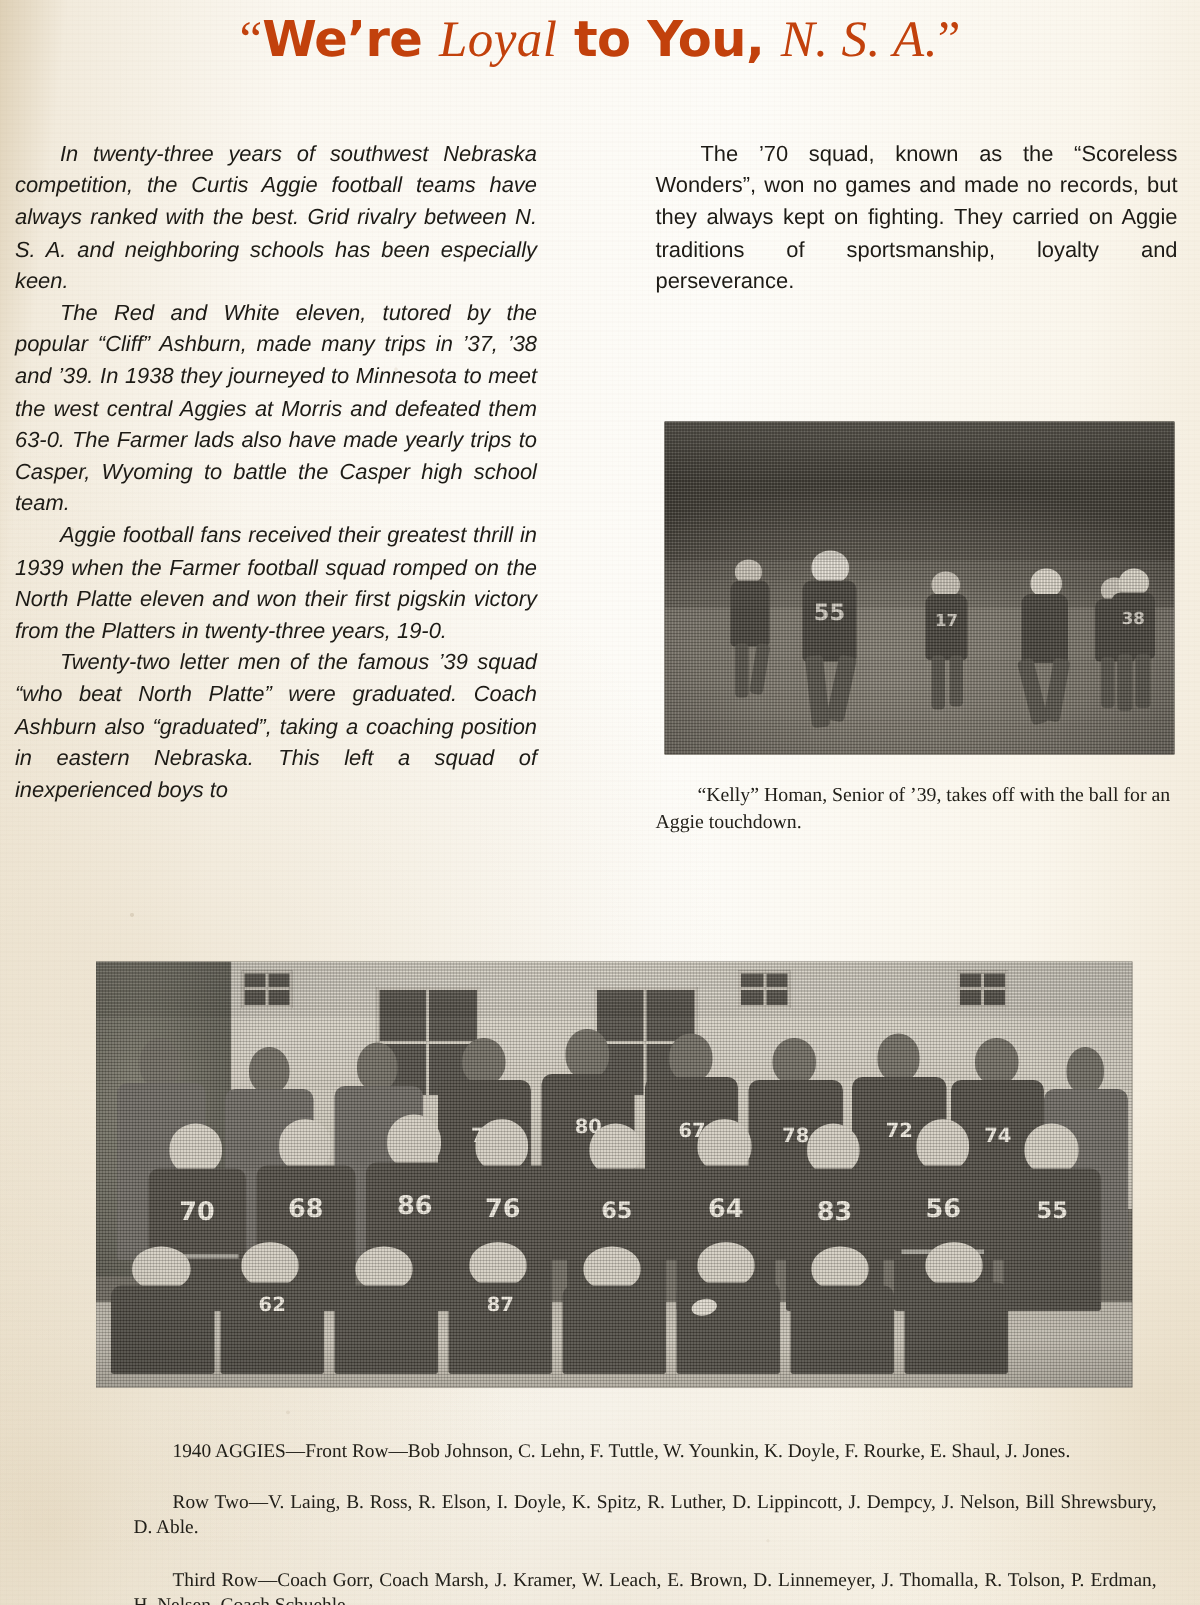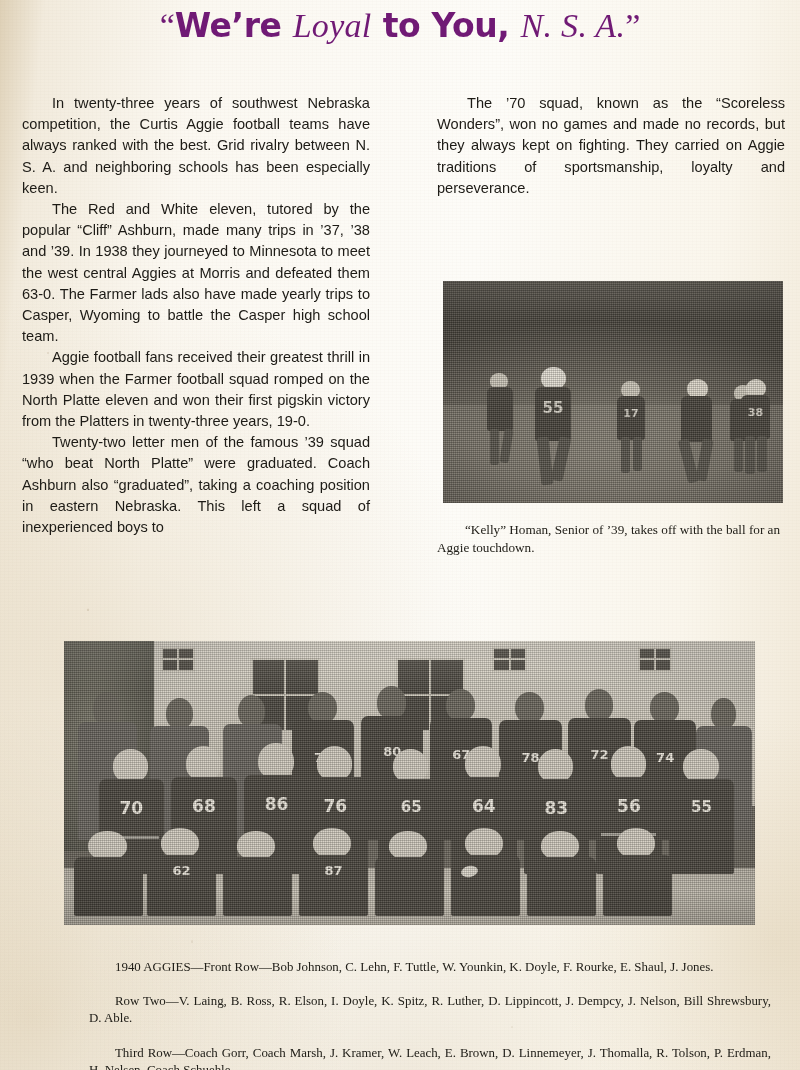--- a/index.html
+++ b/index.html
@@ -50,21 +50,21 @@
       radial-gradient(circle at 64% 96%, rgba(150,128,96,0.20) 0 0.8px, transparent 1.3px),
       radial-gradient(circle at 6% 33%, rgba(150,128,96,0.30) 0 1px, transparent 1.5px);
   }
   #content { position: absolute; inset: 0; }
 
   
   #headline {
     position: absolute;
     top: 6px; left: 0; right: 0;
     text-align: center;
-    color: #701a75;
+    color: #c2410c;
     white-space: nowrap;
   }
   .h-bold {
     font-family: "DejaVu Sans", sans-serif;
     font-weight: bold;
     font-size: 33px;
     letter-spacing: -0.4px;
   }
   .h-ital {
     font-family: "Liberation Serif", serif;
@@ -82,21 +82,21 @@
     position: absolute;
     font-family: "Liberation Sans", sans-serif;
     font-size: 14.6px;
     line-height: 21.2px;
     color: #1d1b16;
     text-align: justify;
     text-justify: inter-word;
     -webkit-hyphens: none;
     hyphens: none;
   }
-  #col-left  { left: 22px;  top: 93px; width: 348px; }
+  #col-left  { left: 10px;  top: 93px; width: 348px; font-style: italic; }
   #col-right { left: 437px; top: 93px; width: 348px; }
   .col p { margin: 0; text-indent: 30px; }
   .col p.last-line-left { text-align-last: left; }
 
   
   .photo {
     position: absolute;
     overflow: hidden;
     background: #6f6a60;
   }

